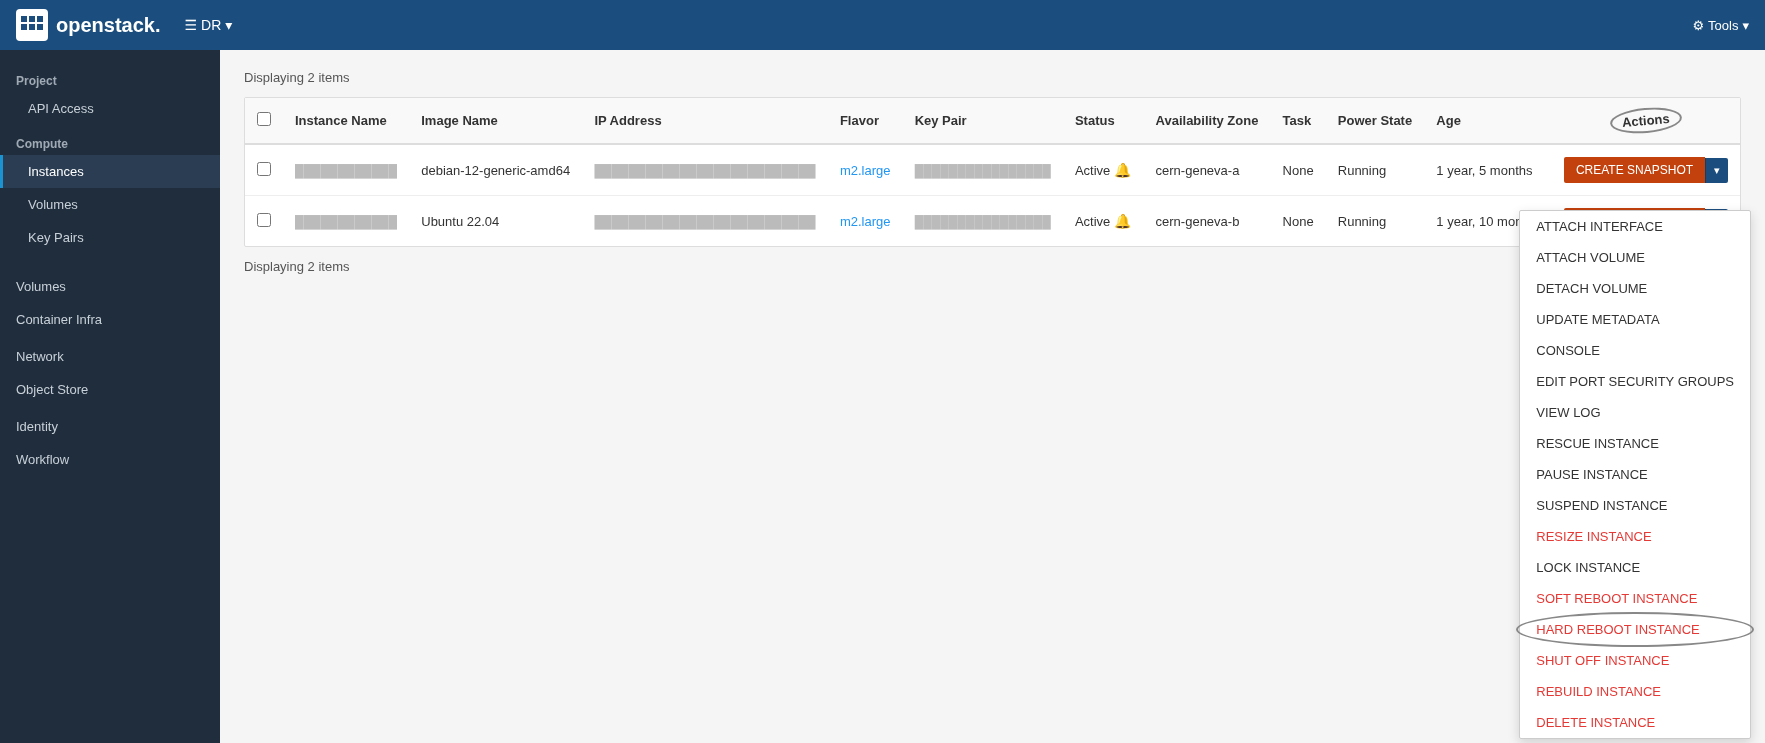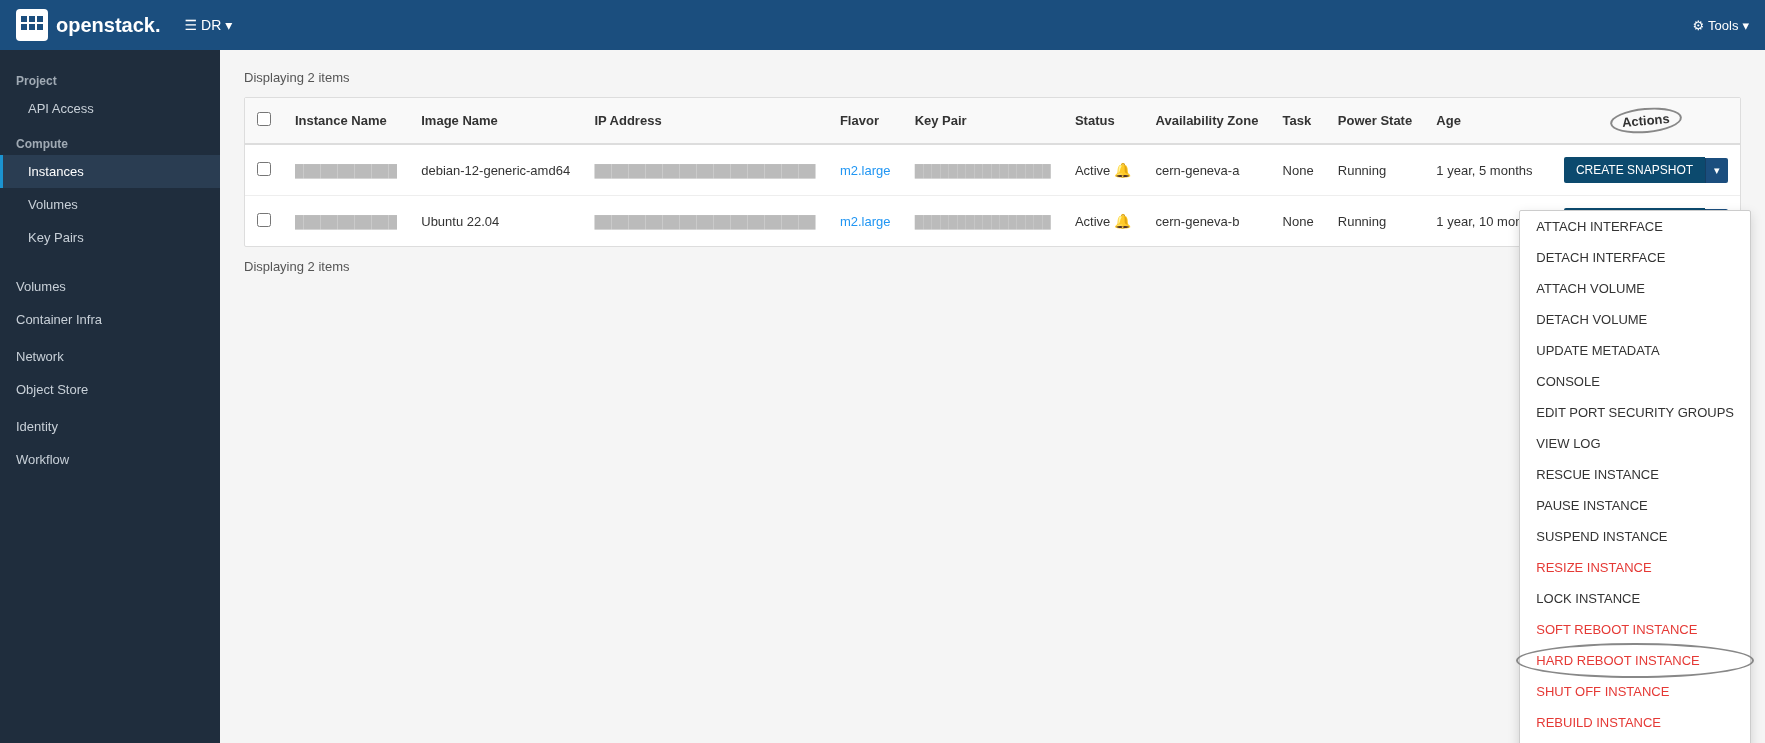--- a/index.html
+++ b/index.html
@@ -146,21 +146,21 @@
     }
     .status-active { color: #333; }
     .bell-icon { color: #aaa; font-size: 14px; }
 
     
     .action-btn-group {
       display: flex;
       align-items: center;
     }
     .action-btn {
-      background: #0c4a6e;
+      background: #c2410c;
       color: white;
       border: none;
       padding: 6px 12px;
       font-size: 12px;
       cursor: pointer;
       border-radius: 2px 0 0 2px;
       white-space: nowrap;
     }
     .dropdown-toggle {
       background: #1b4e7e;
@@ -381,21 +381,20 @@
             </td>
           </tr>
         </tbody>
       </table>
     </div>
 
     <div class="display-count-bottom">Displaying 2 items</div>
 
     <div class="dropdown-menu">
       <a class="dropdown-menu-item">ATTACH INTERFACE</a>
-      <a class="dropdown-menu-item">DETACH INTERFACE</a>
       <a class="dropdown-menu-item">ATTACH VOLUME</a>
       <a class="dropdown-menu-item">DETACH VOLUME</a>
       <a class="dropdown-menu-item">UPDATE METADATA</a>
       <a class="dropdown-menu-item">CONSOLE</a>
       <a class="dropdown-menu-item">EDIT PORT SECURITY GROUPS</a>
       <a class="dropdown-menu-item">VIEW LOG</a>
       <a class="dropdown-menu-item">RESCUE INSTANCE</a>
       <a class="dropdown-menu-item">PAUSE INSTANCE</a>
       <a class="dropdown-menu-item">SUSPEND INSTANCE</a>
       <a class="dropdown-menu-item red">RESIZE INSTANCE</a>

